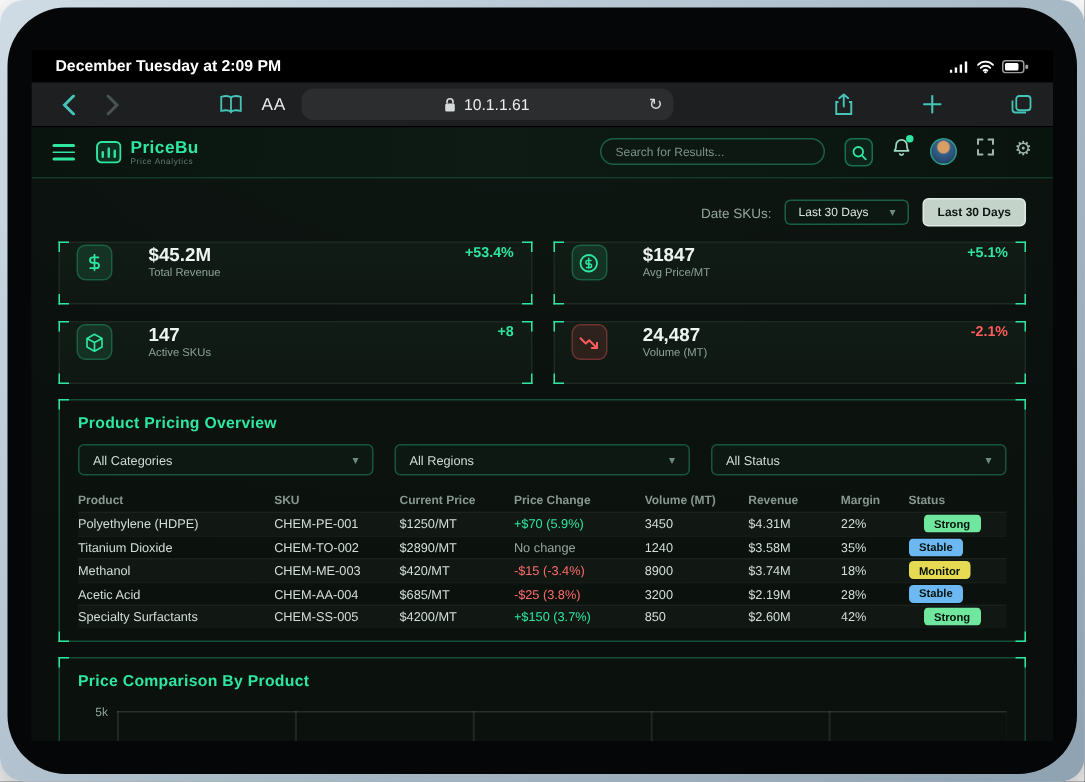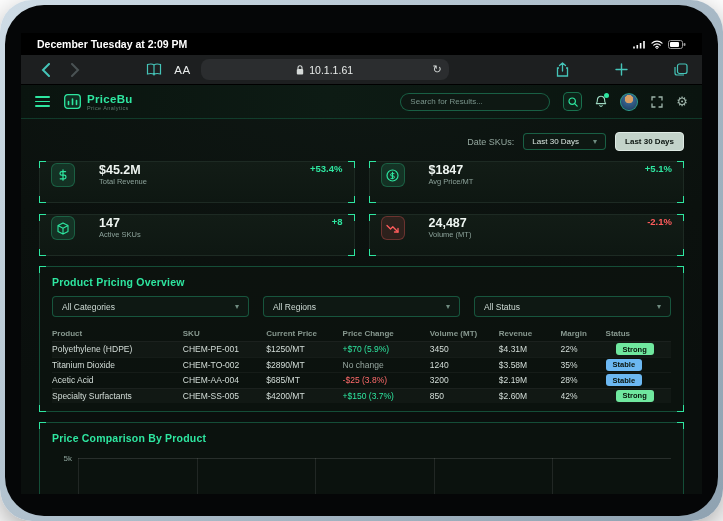--- a/index.html
+++ b/index.html
@@ -1,20 +1,20 @@
 <!DOCTYPE html>
 <html><head>
 <meta charset="utf-8">
 <style>
   * { margin:0; padding:0; box-sizing:border-box; }
   html,body { width:723px; height:521px; background:#ffffff; overflow:hidden;
               font-family:"Liberation Sans", sans-serif; }
 
   
-  .device { position:absolute; inset:0; border-radius:32px;
+  .device { position:absolute; inset:0; border-radius:16px;
             background:linear-gradient(135deg,#cfdce6 0%,#a9bac7 55%,#8fa2b1 100%);
             box-shadow:0 10px 30px rgba(0,0,0,.35); }
   .bezel { position:absolute; inset:5px; border-radius:39px; background:#050607; }
   .screen { position:absolute; left:16px; right:16px; top:28px; bottom:22px;
             background:#0c110f; overflow:hidden; display:flex; flex-direction:column; }
 
   
   .statusbar { height:22px; background:#000; display:flex; align-items:center;
                padding:0 16px; color:#fff; font-size:10.5px; font-weight:bold; flex:0 0 auto; }
   .statusbar .right { margin-left:auto; display:flex; align-items:center; gap:5px; }
@@ -36,21 +36,21 @@
          background:radial-gradient(120% 80% at 50% 0%, #0e1713 0%, #0b110e 55%, #0a0f0d 100%); }
 
   .appheader { height:34px; flex:0 0 auto; display:flex; align-items:center; padding:0 14px;
                background:linear-gradient(90deg,#0a140f, #0d1b14 45%, #0a140f);
                border-bottom:1px solid rgba(46,230,160,.18); }
   .burger { display:flex; flex-direction:column; gap:3px; width:15px; cursor:pointer; }
   .burger span { height:1.6px; background:#2ee6a0; border-radius:1px; }
   .logo { display:flex; align-items:center; gap:6px; margin-left:14px; }
   .logotext .nm { color:#2ee6a0; font-weight:bold; font-size:11.5px; letter-spacing:.3px; }
   .logotext .tg { color:#5f7d70; font-size:5.5px; letter-spacing:.4px; }
-  .hdr-right { margin-left:auto; display:flex; align-items:center; gap:13px; }
+  .hdr-right { margin-left:auto; display:flex; gap:13px; }
   .searchbox { width:150px; height:18px; background:#0e1813; border:1px solid rgba(46,230,160,.35);
                border-radius:9px; color:#bfcdc6; font-size:8px; padding:0 9px; outline:none;
                font-family:"Liberation Sans", sans-serif; }
   .searchbox::placeholder { color:#79938a; }
   .sqbtn { width:19px; height:19px; border:1px solid rgba(46,230,160,.4); border-radius:5px;
            display:flex; align-items:center; justify-content:center; background:rgba(46,230,160,.06); }
   .bellwrap { position:relative; display:flex; }
   .belldot { position:absolute; top:-2px; right:-2px; width:5px; height:5px; border-radius:50%;
              background:#2ee6a0; }
   .avatar { width:18px; height:18px; border-radius:50%; border:1px solid rgba(46,230,160,.5);
@@ -377,20 +377,30 @@
                 <div class="td">Titanium Dioxide</div>
                 <div class="td">CHEM-TO-002</div>
                 <div class="td">$2890/MT</div>
                 <div class="td chg-none">No change</div>
                 <div class="td">1240</div>
                 <div class="td">$3.58M</div>
                 <div class="td">35%</div>
                 <div class="td"><span class="badge b-stable">Stable</span></div>
               </div>
 
+              <div class="trow r-alt">
+                <div class="td">Methanol</div>
+                <div class="td">CHEM-ME-003</div>
+                <div class="td">$420/MT</div>
+                <div class="td chg-down">-$15 (-3.4%)</div>
+                <div class="td">8900</div>
+                <div class="td">$3.74M</div>
+                <div class="td">18%</div>
+                <div class="td"><span class="badge b-monitor">Monitor</span></div>
+              </div>
 
               <div class="trow">
                 <div class="td">Acetic Acid</div>
                 <div class="td">CHEM-AA-004</div>
                 <div class="td">$685/MT</div>
                 <div class="td chg-down">-$25 (3.8%)</div>
                 <div class="td">3200</div>
                 <div class="td">$2.19M</div>
                 <div class="td">28%</div>
                 <div class="td"><span class="badge b-stable">Stable</span></div>

